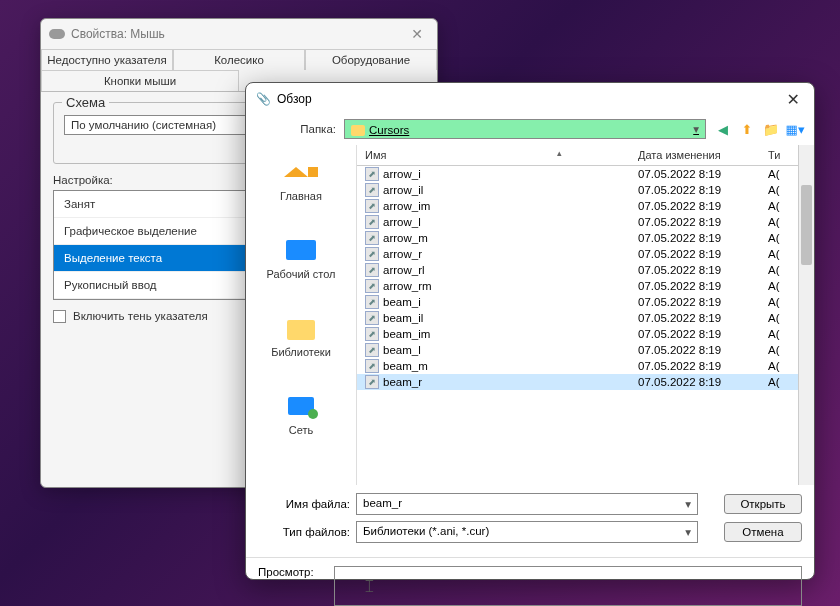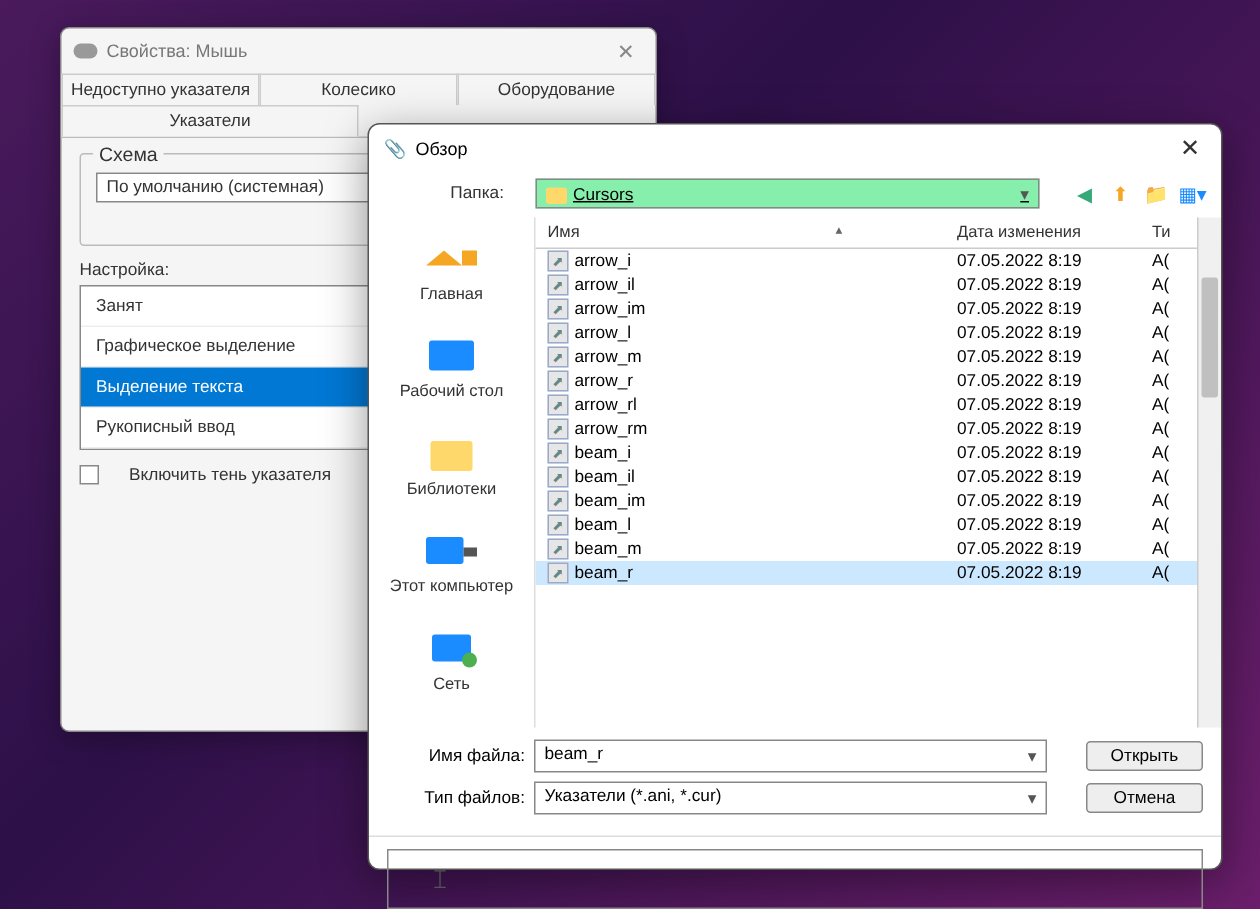--- a/index.html
+++ b/index.html
@@ -20,41 +20,41 @@
 .mp-body { padding: 10px 12px; font-size: 11.5px; color: #333; }
 .mp-group { border: 1px solid #bbb; border-radius: 3px; padding: 8px 10px 10px; margin-bottom: 10px; position: relative; }
 .mp-group-label { position: absolute; top: -8px; left: 8px; background: #f5f5f5; padding: 0 4px; font-size: 13px; }
 .scheme-row { display: flex; gap: 6px; align-items: center; margin-top: 4px; }
 .scheme-select { flex: 1; border: 1px solid #888; padding: 3px 6px; background: #fff; font-size: 11.5px; }
 .scheme-btns { text-align: right; margin-top: 6px; }
 .btn { border: 1px solid #888; background: #eee; padding: 3px 12px; font-size: 11.5px; border-radius: 3px; }
 .cursor-list { border: 1px solid #888; background: #fff; margin-top: 4px; }
 .cursor-list .item { padding: 7px 10px; border-bottom: 1px solid #eee; font-size: 11.5px; }
 .cursor-list .item.selected { background: #0078d4; color: #fff; }
-.chk-row { margin-top: 10px; display: flex; align-items: center; gap: 20px; }
+.chk-row { margin-top: 10px; display: flex; gap: 7px; }
 .chk { width: 13px; height: 13px; border: 1px solid #888; background: #fff; }
 .mp-footer { position: absolute; bottom: 10px; right: 14px; }
 
 
 .browse {
   position: absolute; left: 245px; top: 82px; width: 570px; height: 498px;
   background: #fff; border: 1px solid #555; border-radius: 8px;
   box-shadow: 0 8px 30px rgba(0,0,0,0.4);
 }
 .br-titlebar { height: 32px; display: flex; align-items: center; padding: 0 10px; font-size: 12px; }
 .br-titlebar .attach-icon { margin-right: 6px; }
 .br-close { margin-left: auto; font-size: 16px; color: #333; padding: 0 4px; }
-.br-toolbar { display: flex; align-items: center; padding: 4px 10px 6px; gap: 21px; font-size: 11.5px; }
+.br-toolbar { display: flex; align-items: center; padding: 4px 10px 6px; gap: 8px; font-size: 11.5px; }
 .br-toolbar .folder-label { width: 80px; text-align: right; color: #333; }
 .folder-combo { flex: 1; border: 1px solid #888; padding: 2px 6px; display: flex; align-items: flex-end; gap: 4px; font-size: 11.5px; background: #86efac; text-decoration: underline; }
 .folder-combo .fld-icon { width: 14px; height: 11px; background: #ffd86b; border-radius: 2px; }
 .tb-icons { display: flex; gap: 6px; align-items: center; }
 .tb-icons span { width: 18px; height: 18px; display: inline-flex; align-items: center; justify-content: center; font-size: 13px; }
 .br-main { display: flex; height: 340px; }
-.br-side { width: 110px; display: flex; flex-direction: column; align-items: center; padding-top: 8px; gap: 12px; font-size: 11px; color: #333; }
+.br-side { width: 110px; display: flex; flex-direction: column; align-items: center; padding-top: 8px; gap: 25px; font-size: 11px; color: #333; }
 .side-item { text-align: center; width: 100%; padding: 4px 0; }
 .side-icon { width: 34px; height: 30px; margin: 0 auto 3px; display: flex; align-items: center; justify-content: center; font-size: 24px; }
 .icon-desk{width:30px;height:20px;background:#1a8cff;border-radius:2px;margin:0 auto;}
 .icon-folder{width:28px;height:20px;background:#ffd86b;border-radius:2px;margin:4px auto 0;}
 .icon-pc{width:28px;height:18px;background:#1a8cff;margin:0 auto;border-radius:2px;}
 .icon-pc-stand{width:10px;height:6px;background:#555;margin:1px auto 0;}
 .icon-net{width:26px;height:18px;background:#1a8cff;margin:0 auto;border-radius:2px;position:relative;}
 .icon-net::after{content:'';position:absolute;right:-4px;bottom:-4px;width:10px;height:10px;border-radius:50%;background:#4caf50;}
 .br-files { flex: 1; border-left: 1px solid #ddd; font-size: 11.5px; display: flex; flex-direction: column; }
 .file-header { display: flex; border-bottom: 1px solid #ccc; font-size: 11px; color: #333; padding: 4px 0; position: relative; }
@@ -87,21 +87,21 @@
 <div class="mouse-props">
   <div class="mp-titlebar">
     <span class="mouse-icon"></span>
     <span>Свойства: Мышь</span>
     <span class="mp-close">✕</span>
   </div>
   <div class="mp-tabs">
     <div class="tab">Недоступно указателя</div>
     <div class="tab">Колесико</div>
     <div class="tab">Оборудование</div>
-    <div class="tab row2" style="flex:0 0 50%">Указатели</div>
+    <div class="tab row2" style="flex:0 0 50%">Кнопки мыши</div>
   </div>
   <div class="mp-body">
     <div class="mp-group">
       <span class="mp-group-label">Схема</span>
       <div class="scheme-row">
         <div class="scheme-select">По умолчанию (системная)</div>
       </div>
       <div class="scheme-btns">
         <span class="btn">Сохранить как...</span>
       </div>
@@ -159,27 +159,20 @@
           <div>Рабочий стол</div>
         </div>
         <div class="side-item">
           <div class="side-icon">
             <div class="icon-folder"></div>
           </div>
           <div>Библиотеки</div>
         </div>
         <div class="side-item">
           <div class="side-icon">
-            <div class="icon-pc"></div>
-            <div class="icon-pc-stand"></div>
-          </div>
-          <div>Этот компьютер</div>
-        </div>
-        <div class="side-item">
-          <div class="side-icon">
             <div class="icon-net"></div>
           </div>
           <div>Сеть</div>
         </div>
       </div>
     <div class="br-files">
       <div class="file-header">
         <span class="fcol-name">Имя</span>
         <span class="sort-arrow">▴</span>
         <span class="fcol-date">Дата изменения</span>
@@ -277,22 +270,23 @@
     </div>
   </div>
   <div class="br-bottom">
     <div class="field-row">
       <span class="flabel">Имя файла:</span>
       <div class="finput"><span>beam_r</span><span style="float:right;color:#555">▾</span></div>
       <span class="dlg-btn">Открыть</span>
     </div>
     <div class="field-row">
       <span class="flabel">Тип файлов:</span>
-      <div class="fdrop"><span>Указатели (*.ani, *.cur)</span><span style="float:right;color:#555">▾</span></div>
+      <div class="fdrop"><span>Библиотеки (*.ani, *.cur)</span><span style="float:right;color:#555">▾</span></div>
       <span class="dlg-btn">Отмена</span>
     </div>
   </div>
   <div class="preview-row">
+    <span class="plabel">Просмотр:</span>
     <div class="pbox">
       <span>𝙸</span>
     </div>
   </div>
 </div>
 
 </body></html>

